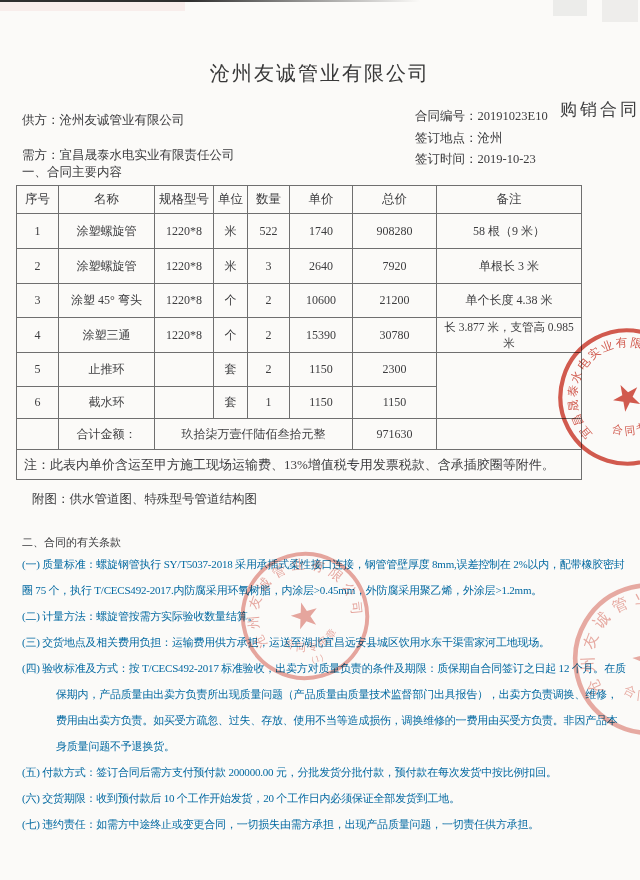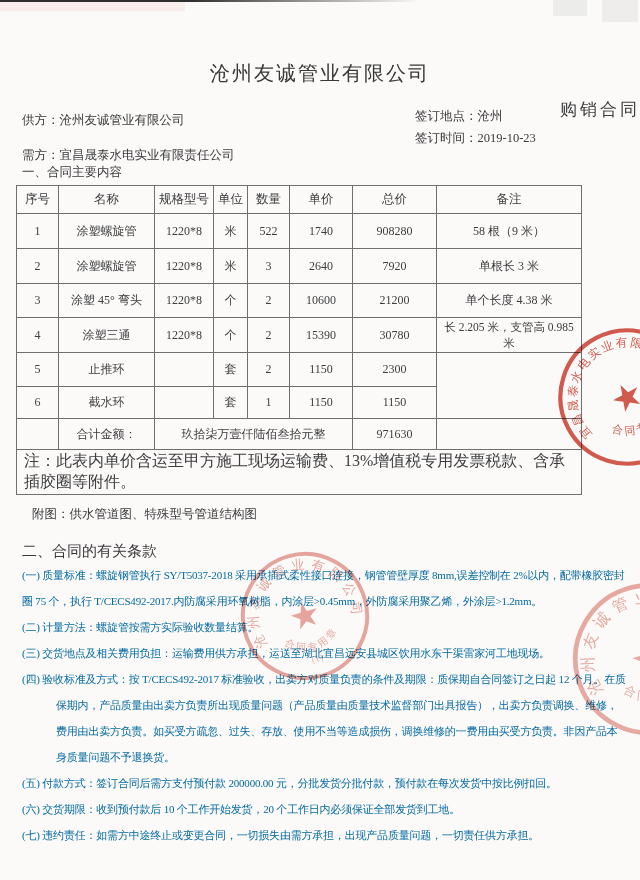--- a/index.html
+++ b/index.html
@@ -34,23 +34,23 @@
   table.items { border-collapse:collapse; table-layout:fixed; width:565px; font-size:12px; color:#3d3d3f; }
   table.items td,table.items th { border:1px solid #6f6f6f; text-align:center; padding:1px 2px;
     font-weight:normal; overflow:hidden; }
   table.items tr.hdr { height:28px; font-size:12.5px; }
   table.items tr.r { height:34px; }
   table.items tr.r1,table.items tr.r2,table.items tr.r4 { height:35px; }
   table.items tr.r6 { height:32px; }
   table.items tr.total-row { height:31px; }
   table.items tr.note-row { height:30px; }
   td.remark-2l { font-size:11.5px; line-height:1.4; }
-  td.note-cell { text-align:left !important; padding-left:7px !important; font-size:16px; }
+  td.note-cell { text-align:left !important; padding-left:7px !important; font-size:13px; }
   .attachment { margin:11px 0 0 16px; font-size:12.5px; }
-  .sec2-heading { margin:19px 0 0 6px; font-size:15px; }
+  .sec2-heading { margin:27px 0 0 6px; font-size:11px; }
   .clauses { margin:1px 0 0 6px; width:604px; font-size:11px; line-height:26px;
     letter-spacing:-0.2px; color:#0369a1; }
   .clause { margin:0; }
   .clause.hang { padding-left:34px; text-indent:-34px; }
 
   
   .seal { position:absolute; mix-blend-mode:multiply; }
   .seal svg { display:block; }
   .seal-buyer { left:552px; top:322px; width:150px; height:150px; transform:rotate(-28deg); opacity:0.88; }
   .seal-sup-mid { left:235px; top:546px; width:140px; height:140px; transform:rotate(-16deg); opacity:0.66; }
@@ -66,20 +66,21 @@
   <div class="scan-mark-a"></div>
   <div class="scan-mark-b"></div>
 
   <div class="company-title">沧州友诚管业有限公司</div>
   <div class="doc-title">购销合同</div>
 
   <div class="party-line supplier-line"><span>供方：</span><span>沧州友诚管业有限公司</span></div>
   <div class="party-line buyer-line"><span>需方：</span><span>宜昌晟泰水电实业有限责任公司</span></div>
 
   <div class="meta-block">
+    <div class="meta-row"><span>合同编号：</span><span>20191023E10</span></div>
     <div class="meta-row"><span>签订地点：</span><span>沧州</span></div>
     <div class="meta-row"><span>签订时间：</span><span>2019-10-23</span></div>
   </div>
 
   <div class="sec1-heading">一、合同主要内容</div>
 
   <div class="doc-body">
 
     <table class="items">
       <colgroup>
@@ -134,21 +135,21 @@
         <td>单个长度 4.38 米</td>
       </tr>
       <tr class="r r4">
         <td>4</td>
         <td>涂塑三通</td>
         <td>1220*8</td>
         <td>个</td>
         <td>2</td>
         <td>15390</td>
         <td>30780</td>
-        <td class="remark-2l">长 2.205 米，支管高 0.985 米</td>
+        <td class="remark-2l">长 3.877 米，支管高 0.985 米</td>
       </tr>
       <tr class="r r5">
         <td>5</td>
         <td>止推环</td>
         <td></td>
         <td>套</td>
         <td>2</td>
         <td>1150</td>
         <td>2300</td>
         <td rowspan="2"></td>

